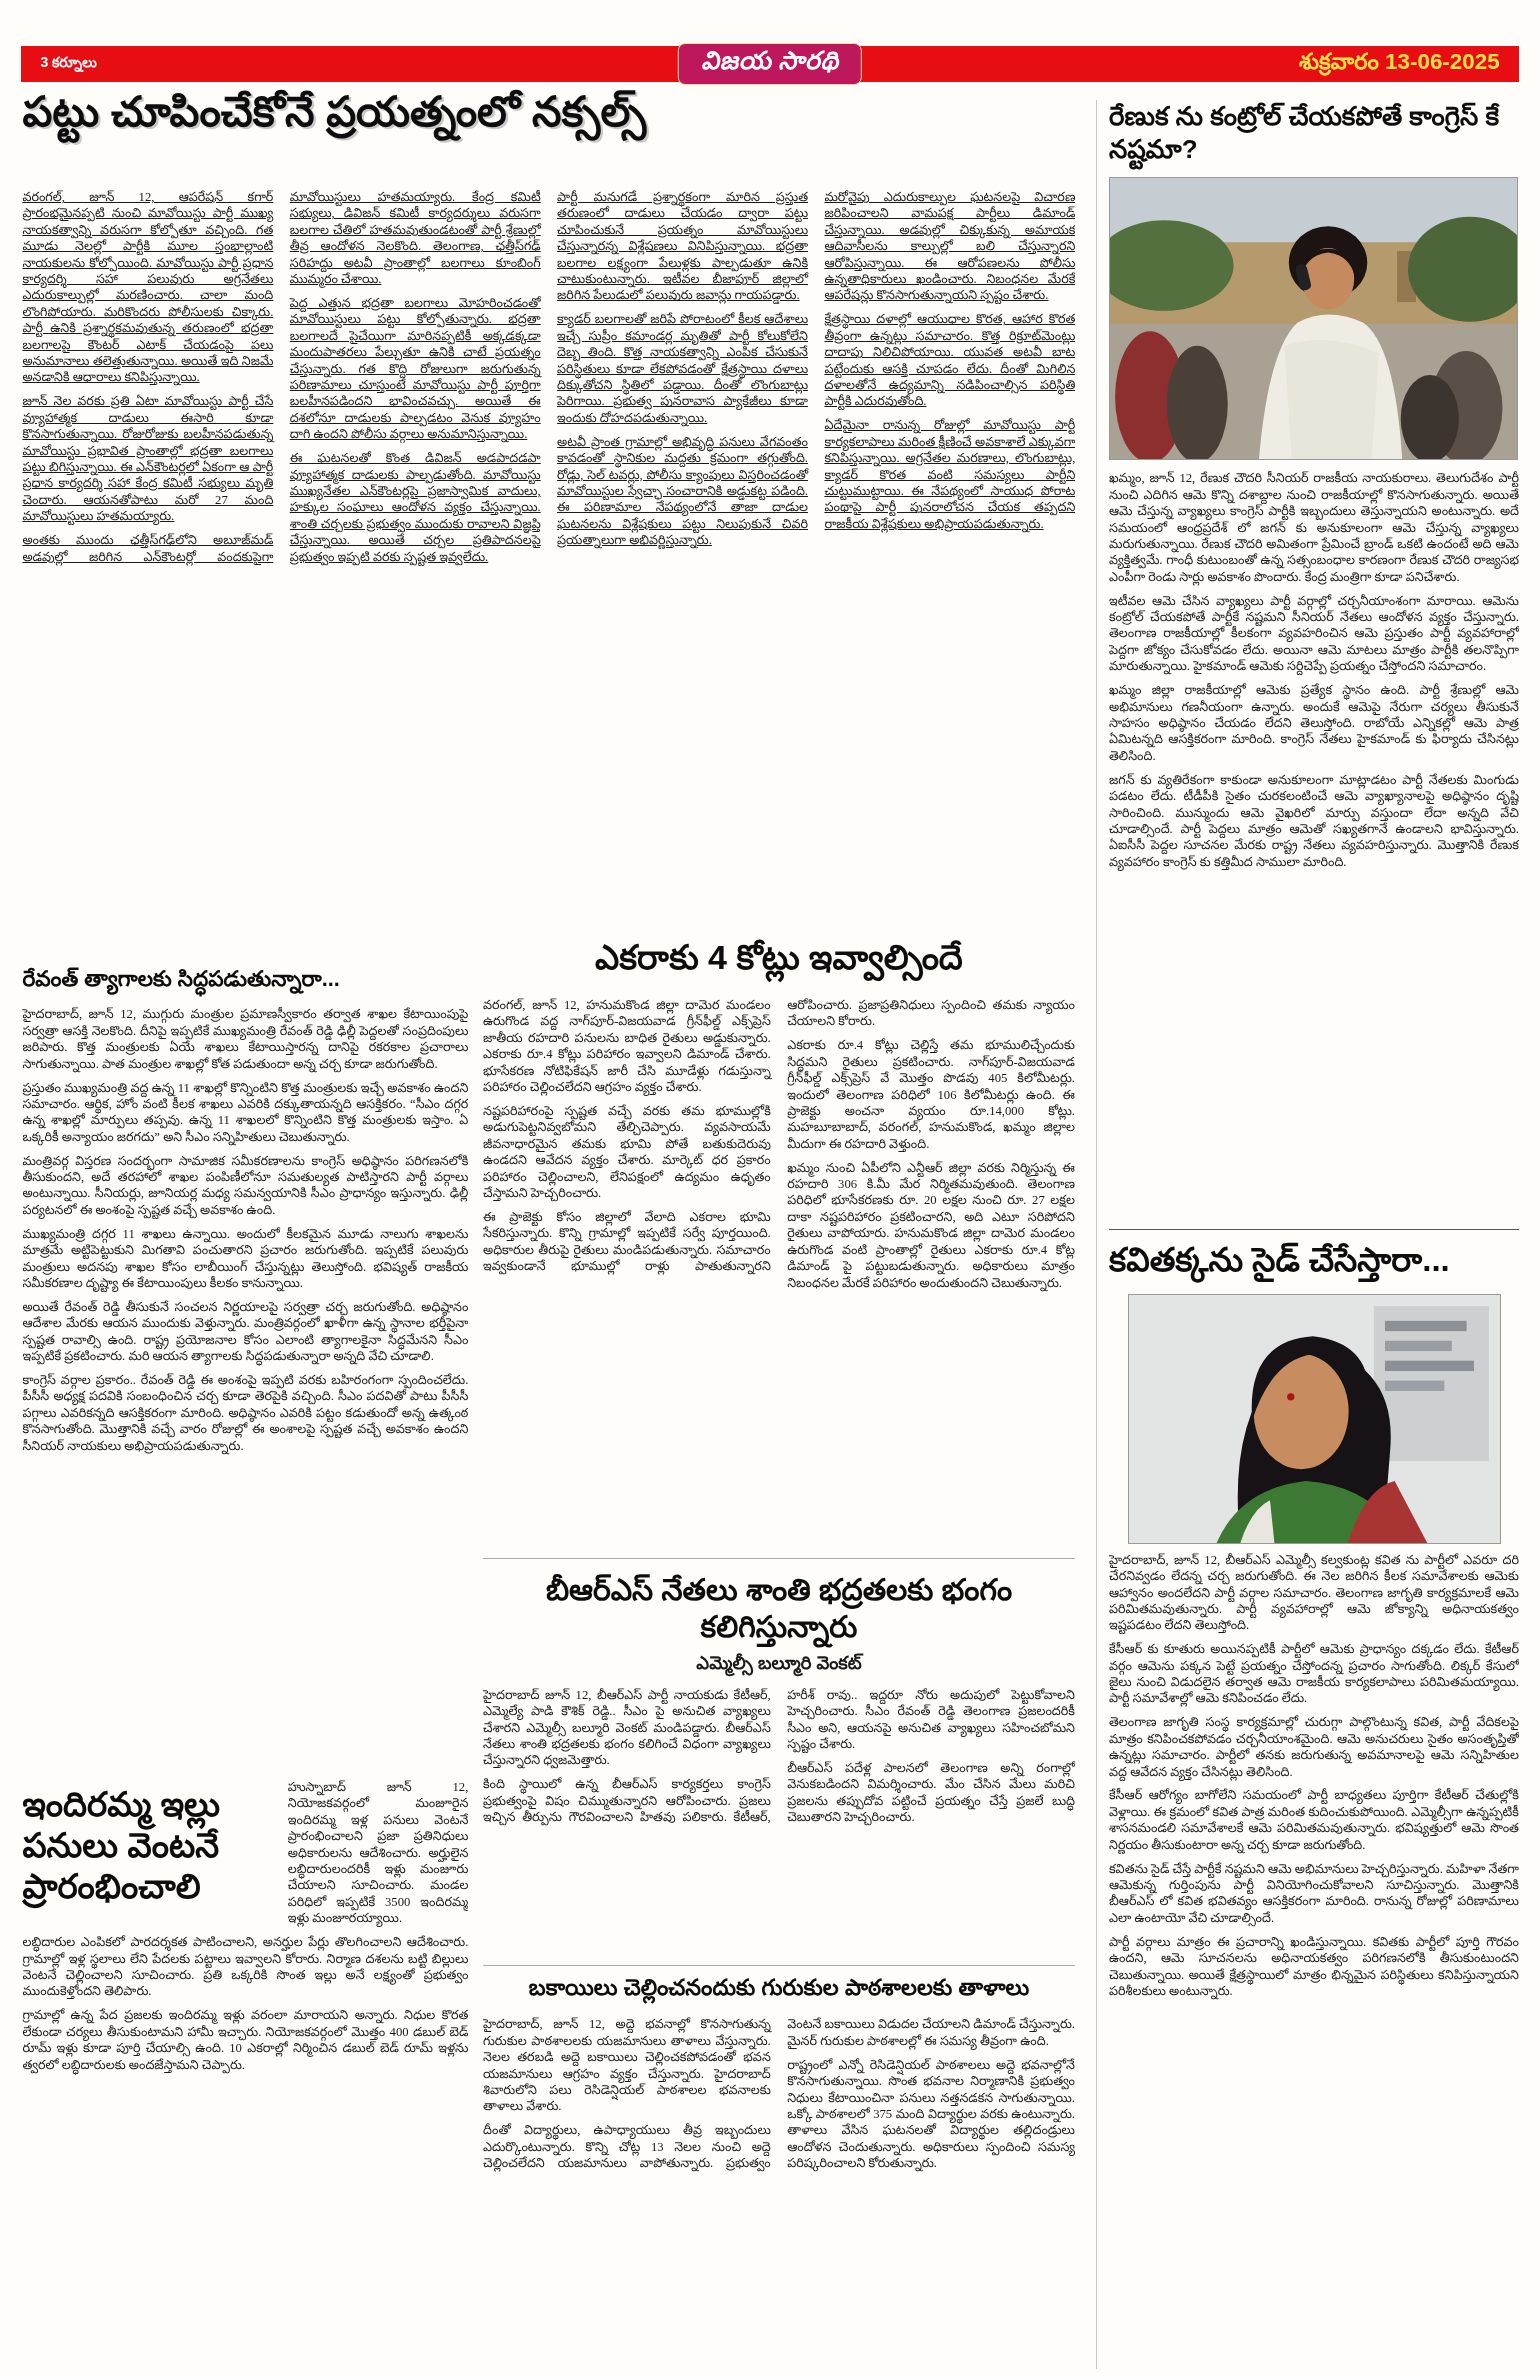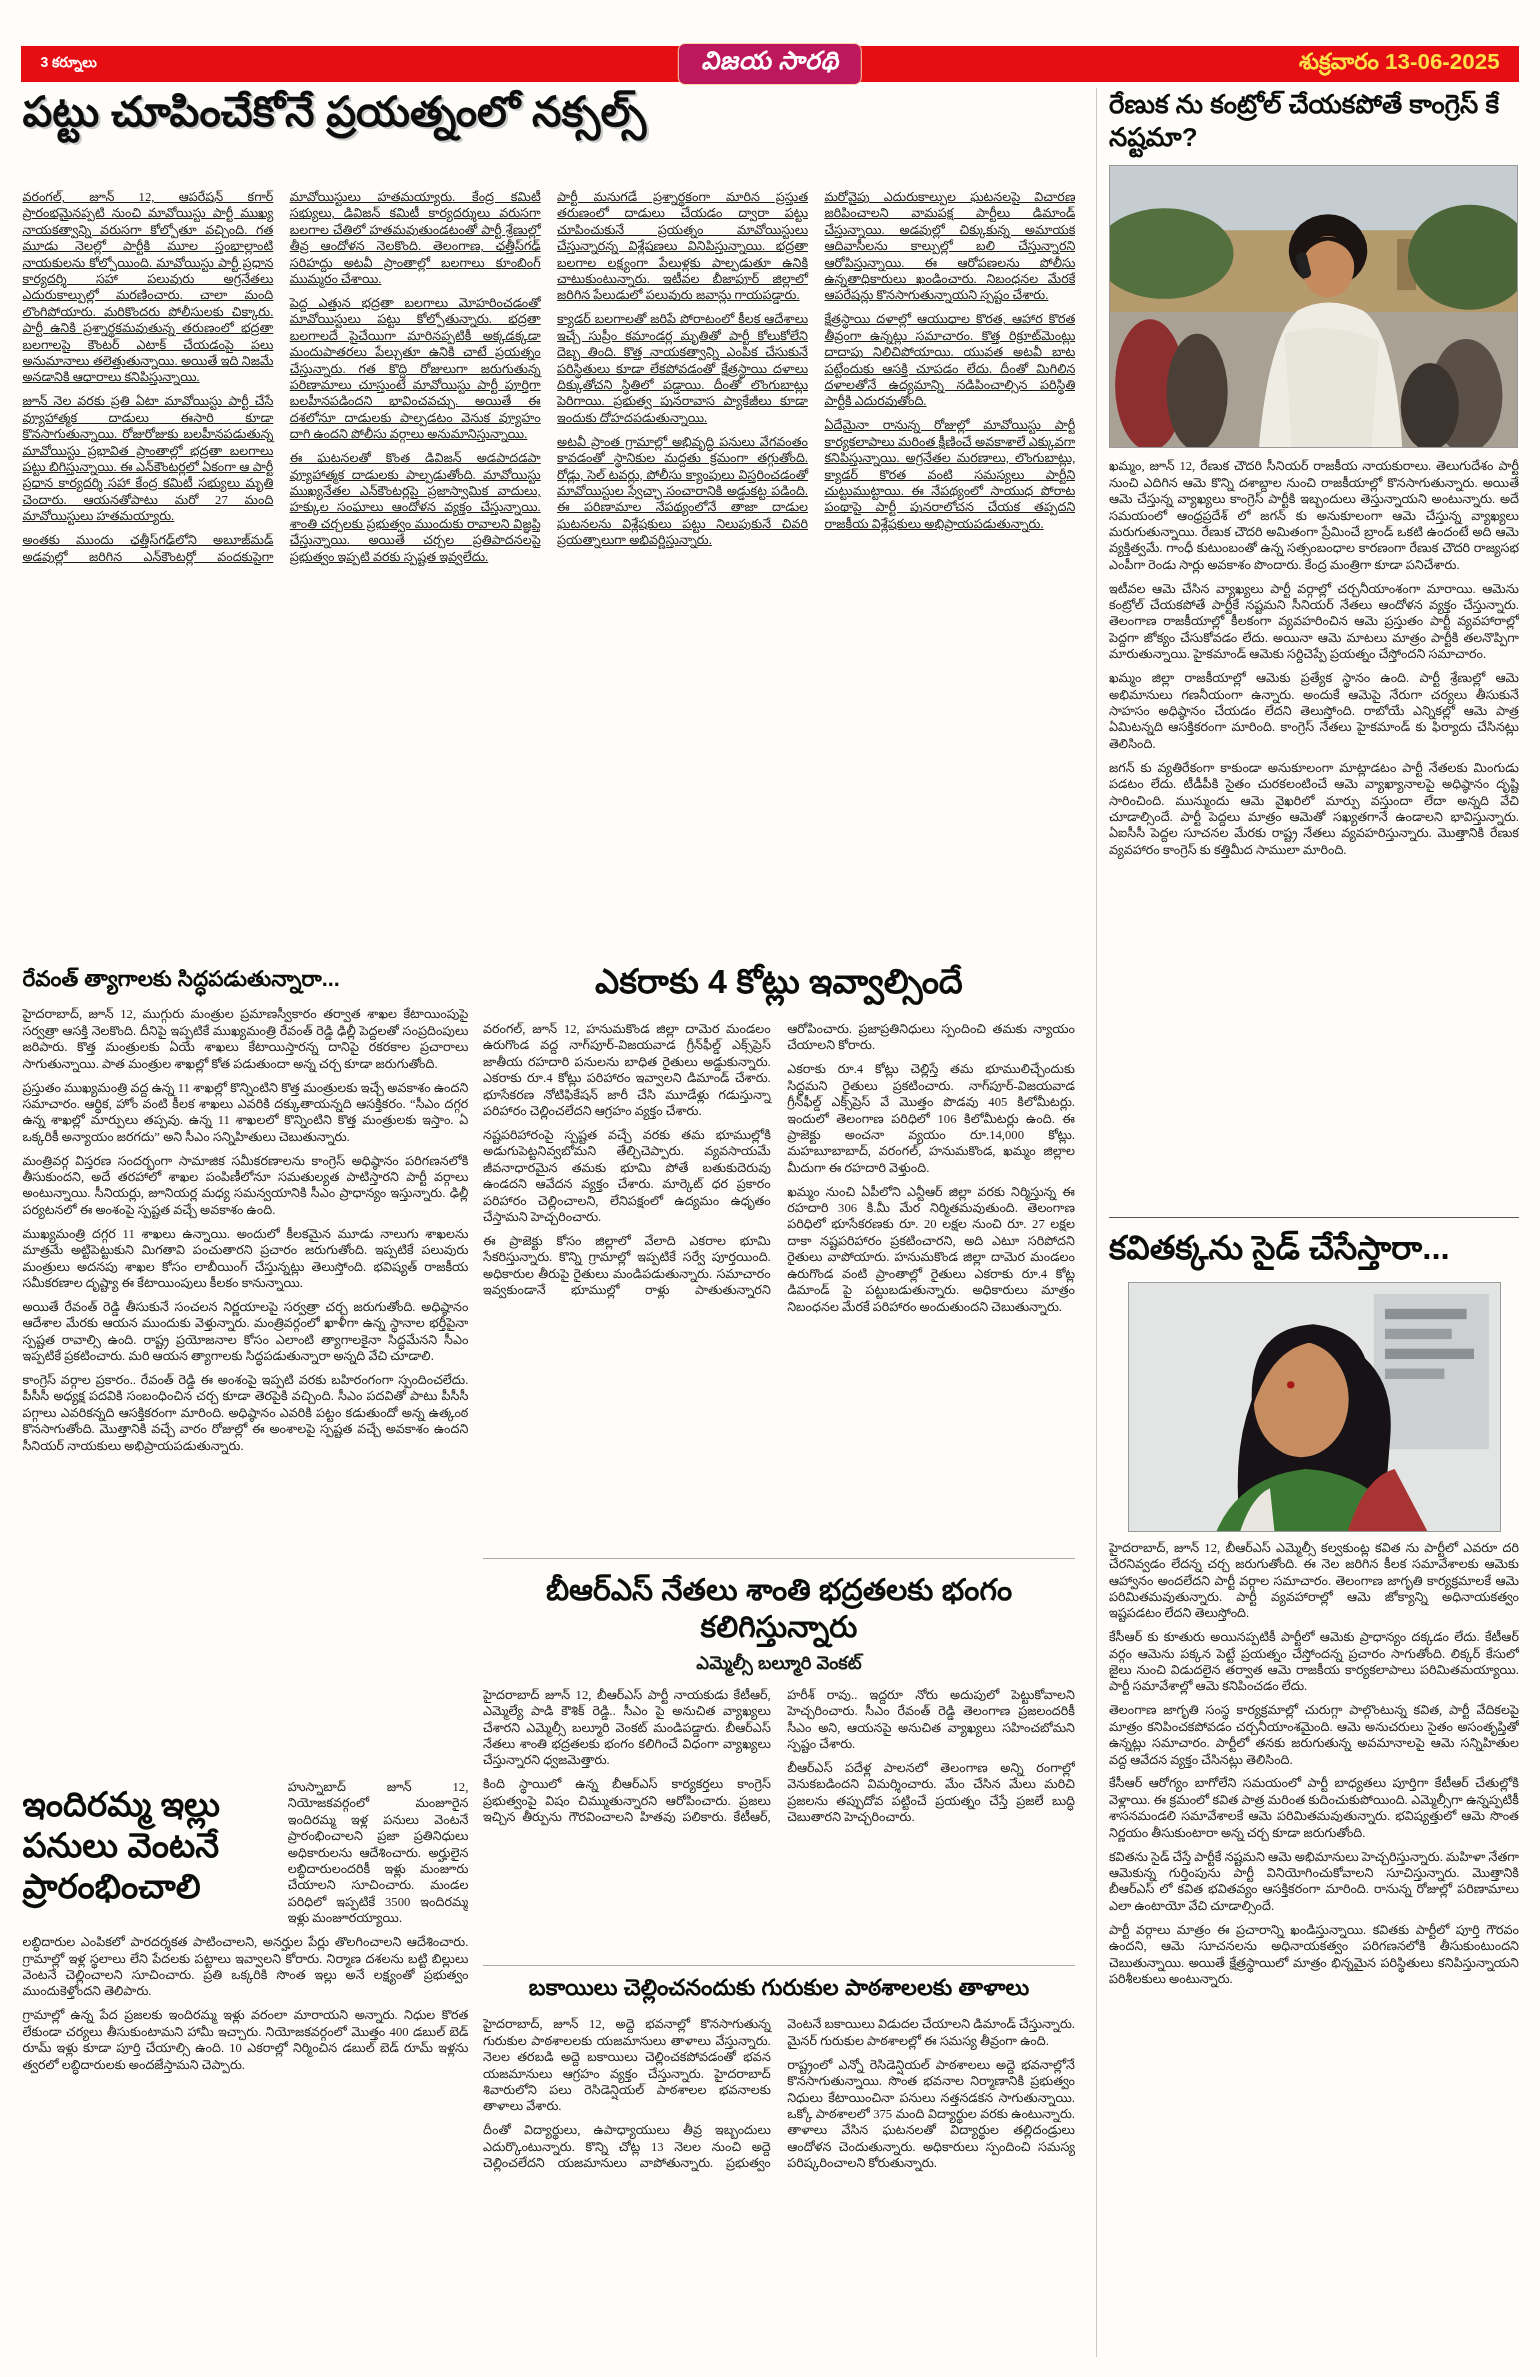--- a/index.html
+++ b/index.html
@@ -30,38 +30,38 @@
 
   
   .bodytext { font-size:12.7px; line-height:16.4px; text-align:justify; color:#191919; }
   .bodytext p { margin:0 0 7.5px 0; }
   .cols4 { column-count:4; column-gap:16.4px; }
   .cols2 { column-count:2; column-gap:16.4px; }
 
   .naxals-body { position:absolute; left:22.4px; top:189px; width:1053px; height:769px; overflow:hidden;text-decoration:underline; }
 
   
-  .rail { position:absolute; left:1096px; top:88px; width:423px; height:2269px;
+  .rail { position:absolute; left:1096px; top:100px; width:423px; height:2269px;
           border-left:0.7px solid #c8c8c8; padding-left:12px; overflow:hidden; }
   .rail-head { font-size:26px; line-height:1.28; font-weight:800; margin-bottom:10.4px; }
   .photo { display:block; border:0.7px solid #999; background:#dddddd; overflow:hidden; }
   .photo svg { display:block; width:100%; height:100%; }
   .photo-renuka { width:409px; height:283px; }
   .rail-body { margin-top:10.4px; height:747px; overflow:hidden; }
   .rail-head2 { margin-top:12px; padding-top:10.4px; border-top:1.5px solid #555;
                 font-size:33px; font-weight:800; margin-bottom:7.5px; }
   .photo-kavitha { width:373px; height:250px; margin:4.5px auto 6px auto; }
   .kav-body { margin-top:7.5px; height:760px; overflow:hidden; }
 
   
   .revanth { position:absolute; left:22.4px; top:966px; width:446px; height:793px; overflow:hidden; }
   .revanth h2 { font-size:21.6px; font-weight:800; margin-bottom:10.4px; }
 
   
-  .ekaraku { position:absolute; left:483px; top:962px; width:592px; height:584px; overflow:hidden; }
+  .ekaraku { position:absolute; left:483px; top:938px; width:592px; height:584px; overflow:hidden; }
   .ekaraku h2 { font-size:34px; font-weight:800; text-align:center; margin-bottom:12px; }
   .ekaraku .cols2 { height:517px; overflow:hidden; }
 
   
   .brs { position:absolute; left:483px; top:1558px; width:592px; height:350px; overflow:hidden;
          border-top:0.7px solid #aaaaaa; padding-top:13px; }
   .brs h2 { font-size:30px; line-height:1.22; font-weight:800; text-align:center; }
   .brs .byline { text-align:center; font-weight:bold; font-size:18px; margin:7.5px 0 9px 0;
                  font-family:"Liberation Sans","DejaVu Sans",sans-serif; }
   .brs .cols2 { height:218px; overflow:hidden; }

